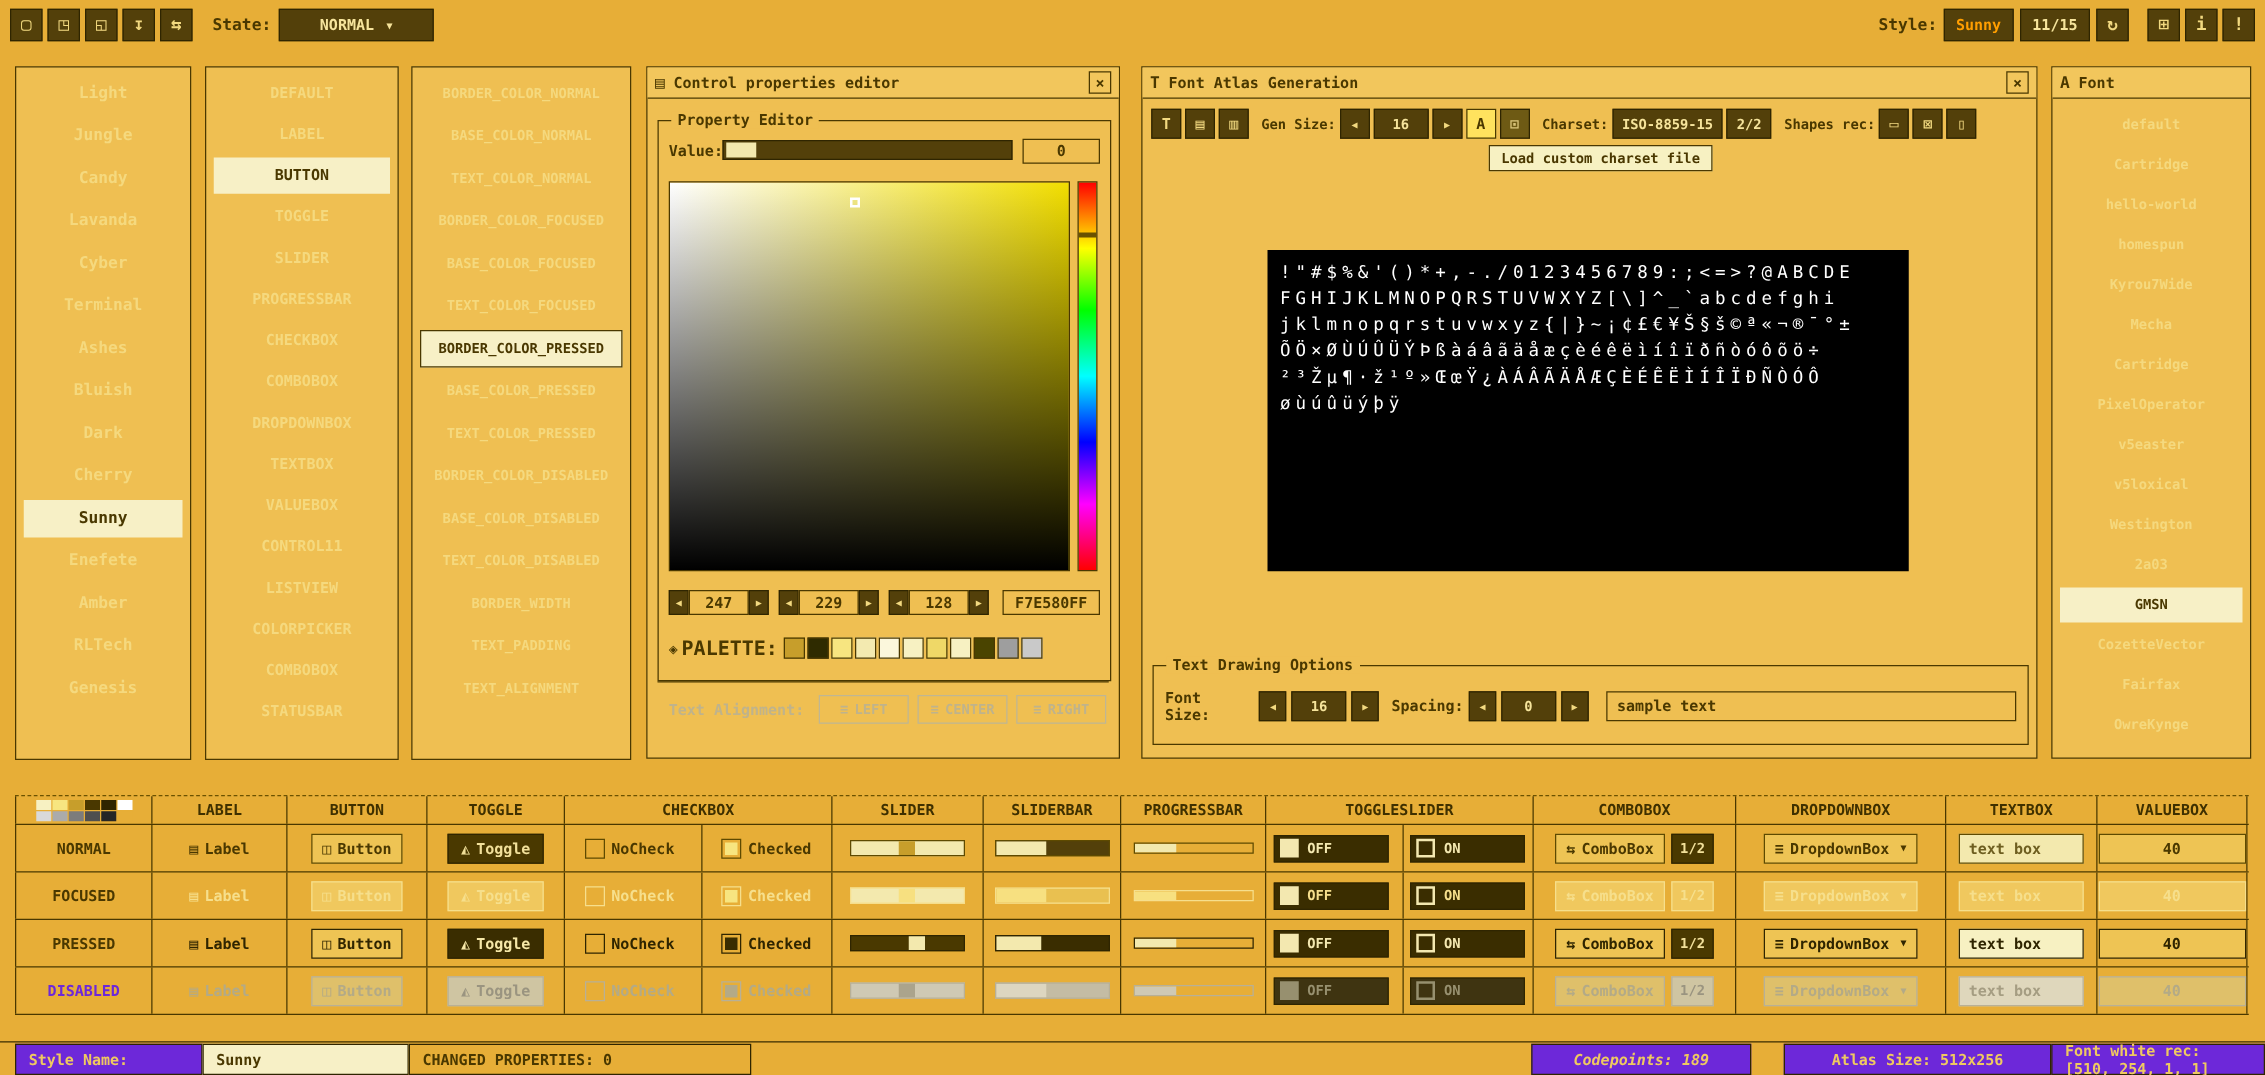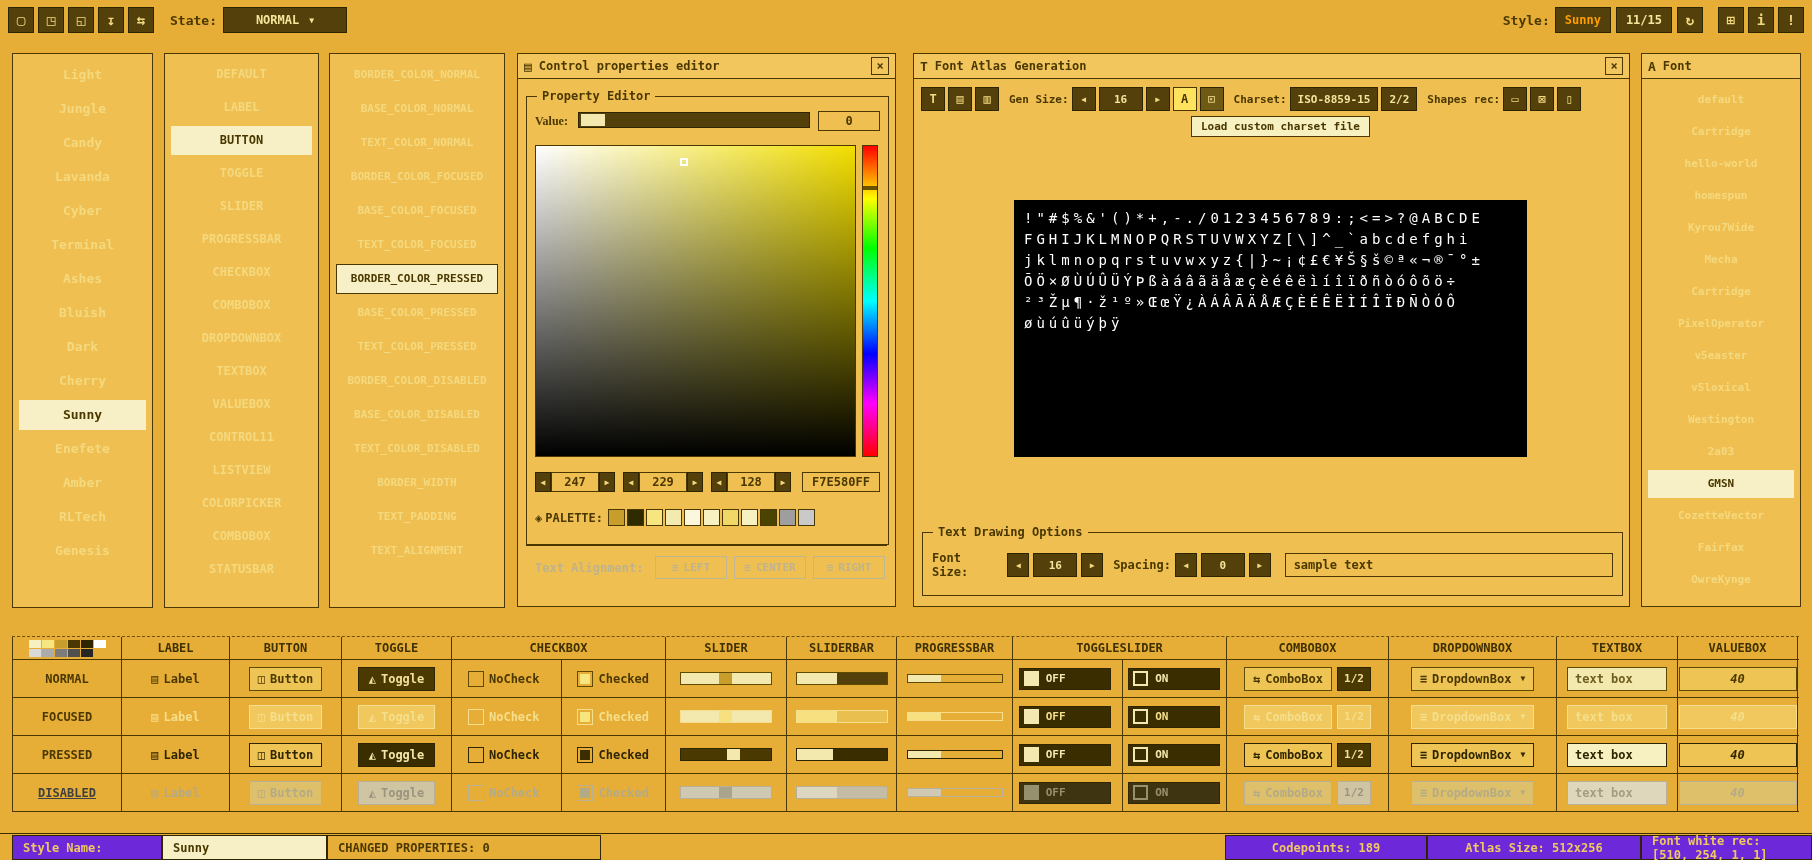--- a/index.html
+++ b/index.html
@@ -43,38 +43,38 @@
   .window { position:absolute; background:#EFBF52; border:1px solid #4A3800; }
   .titlebar { height:25px; background:#F2C65C; border-bottom:1px solid #4A3800;
     display:flex; align-items:center; gap:7px; padding:0 6px; font-size:12px; }
   .titleicon { font-size:13px; }
   .closebtn { margin-left:auto; width:18px; height:18px; border:1px solid #4A3800;
     display:flex; align-items:center; justify-content:center; font-size:12px; cursor:pointer; }
   .groupbox { position:absolute; border:1px solid #4A3800; }
   .gtitle { position:absolute; top:-8px; left:10px; background:#EFBF52; padding:0 5px; font-size:12px; }
 
   
-  .flabel { position:absolute; font-size:12px;font-family:Liberation Serif, serif; }
+  .flabel { position:absolute; font-size:12px; }
   .vslider { position:absolute; left:60px; top:78px; width:232px; height:16px;
     background:#53400A; border:1px solid #2F2500; }
   .vslider i { position:absolute; left:2px; top:1px; bottom:1px; width:24px; background:#F3E9AE; }
   .valbox { position:absolute; border:1px solid #4A3800; background:#EFBF52;
     font-size:12px; display:flex; align-items:center; justify-content:center; }
   .svpicker { position:absolute; left:17px; top:91px; width:321px; height:312px; border:1px solid #4A3800; }
   .svmarker { position:absolute; width:8px; height:8px; border:2px solid #FFFFFF; }
   .huebar { position:absolute; left:344px; top:91px; width:16px; height:312px; border:1px solid #4A3800;
     background:linear-gradient(to bottom,#f00 0%,#ff0 17%,#0f0 33%,#0ff 50%,#00f 67%,#f0f 83%,#f00 100%); }
   .huemarker { position:absolute; left:0; right:0; height:4px; background:rgba(80,60,0,.85); }
   .stepper { position:absolute; display:flex; }
   .stepbtn { width:16px; height:20px; background:#53400A; border:1px solid #2F2500; color:#F2D980;
     font-size:8px; display:flex; align-items:center; justify-content:center; cursor:pointer; }
   .stepval { width:48px; height:20px; border:1px solid #4A3800; background:#EFBF52;
     font-size:12px; display:flex; align-items:center; justify-content:center; }
   .paletterow { position:absolute; left:17px; top:455px; display:flex; align-items:center; gap:3px; }
-  .paletterow .plabel { font-size:12px; margin-right:2px;text-align:center; }
+  .paletterow .plabel { font-size:16px; margin-right:2px;text-align:center; }
   .swatch { width:17px; height:17px; border:1px solid #4A3800; cursor:pointer; }
   .sepline { position:absolute; left:8px; right:8px; top:491px; border-top:1px solid #4A3800; }
   .alignrow { position:absolute; left:17px; top:502px; right:10px; display:flex; align-items:center; }
   .alignlabel { font-size:12px; color:#BFB38C; }
   .alignbtns { margin-left:auto; display:flex; gap:7px; }
   .alignbtn { width:72px; height:23px; border:1px solid #BFB694; color:#BFB38C; background:transparent;
     font-size:11px; display:flex; align-items:center; justify-content:center; gap:5px; }
 
   
   .atoolbar { position:absolute; left:7px; top:31px; right:7px; height:28px;
@@ -102,21 +102,21 @@
   
   .ptable { position:absolute; left:12px; top:636px; width:1787px; }
   .trow { display:grid; grid-template-columns:110px 108px 112px 110px 214px 121px 110px 116px 214px 162px 168px 121px 120px;
     height:38px; border-bottom:1px solid #4A3800; }
   .trow.thead { height:24px; border-top:1px dashed #6B5200; }
   .tcell { border-right:1px solid #4A3800; display:flex; align-items:center; justify-content:center;
     gap:5px; font-size:12px; overflow:hidden; }
   .tcell:first-child { border-left:1px solid #4A3800; }
   .thead .tcell { color:#3F3000; }
   .rowhead { color:#4A3800; }
-  .row-disabled .rowhead { color:#404040;text-decoration:underline; }
+  .row-disabled .rowhead { color:#6d28d9; }
   .mini { display:grid; grid-template-columns:repeat(6,12px); grid-auto-rows:8px; gap:1px; }
   .mini i { display:block; }
   .half { flex:1 1 0; height:100%; display:flex; align-items:center; justify-content:center; gap:5px; }
   .half + .half { border-left:1px solid #4A3800; }
 
   .row-normal   { --bd:#5E4A00; --tx:#4A3800; --bg2:#EEC454; }
   .row-focused  { --bd:#F6DF8C; --tx:#F6DF8C; --bg2:#F0C85E; }
   .row-pressed  { --bd:#2F2500; --tx:#2F2500; --bg2:#EEC454; }
   .row-disabled { --bd:#B8B096; --tx:#B3AA87; --bg2:#DFC06A; }
 
@@ -167,21 +167,21 @@
   .row-focused .combocount { background:#F0C85E; color:#F6DF8C; border-color:#F6DF8C; }
   .row-disabled .combocount { background:#CFC5A2; color:#9A9480; border-color:#B8B096; }
   .ddb .darr { font-size:8px; margin-left:4px; }
   .tbx { width:100px; height:24px; border:1px solid var(--bd); display:flex; align-items:center;
     padding:0 7px; font-size:12px; cursor:text; }
   .row-normal  .tbx { background:#F3E9AE; color:#6E5E20; }
   .row-focused .tbx { background:#F0C85E; color:#F6DF8C; }
   .row-pressed .tbx { background:#F7F1C2; color:#2F2500; }
   .row-disabled .tbx { background:#DFD7BC; color:#A59D82; }
   .vbx { width:118px; height:24px; border:1px solid var(--bd); display:flex; align-items:center;
-    justify-content:center; background:var(--bg2); color:var(--tx); font-size:12px; cursor:text;font-style:italic; }
+    justify-content:center; background:var(--bg2); color:var(--tx); font-size:12px; cursor:text; }
 
   
   .sbar { position:absolute; left:0; top:833px; width:1812px; height:27px;
     background:#E7AE37; border-top:1px solid #3A2C00; }
   .sseg { position:absolute; top:1px; height:25px; display:flex; align-items:center;
     font-size:12px; padding:0 10px; border:1px solid #2F2500; }
   .sseg.darkseg { background:#6d28d9; color:#EFC960; }
   .sseg.creamseg { background:#F7F0C6; color:#4A3800; }
   .sseg.goldseg { background:#E7AE37; color:#4A3800; }
 </style>
@@ -766,16 +766,16 @@
       <div class="tcell">
         <div class="vbx">40</div>
       </div>
     </div>
   </div>
 
 <div class="sbar">
   <div class="sseg darkseg" style="left:12px; width:150px;">Style Name:</div>
   <div class="sseg creamseg" style="left:162px; width:165px;">Sunny</div>
   <div class="sseg goldseg" style="left:327px; width:274px;">CHANGED PROPERTIES: 0</div>
-  <div class="sseg darkseg" style="left:1225px; width:202px; justify-content:center;">Codepoints: 189</div>
+  <div class="sseg darkseg" style="left:1225px; width:176px; justify-content:center;font-style:italic;">Codepoints: 189</div>
   <div class="sseg darkseg" style="left:1427px; width:214px; justify-content:center;">Atlas Size: 512x256</div>
   <div class="sseg darkseg" style="left:1641px; width:171px; justify-content:center;">Font white rec: [510, 254, 1, 1]</div>
 </div>
 
 </body></html>

